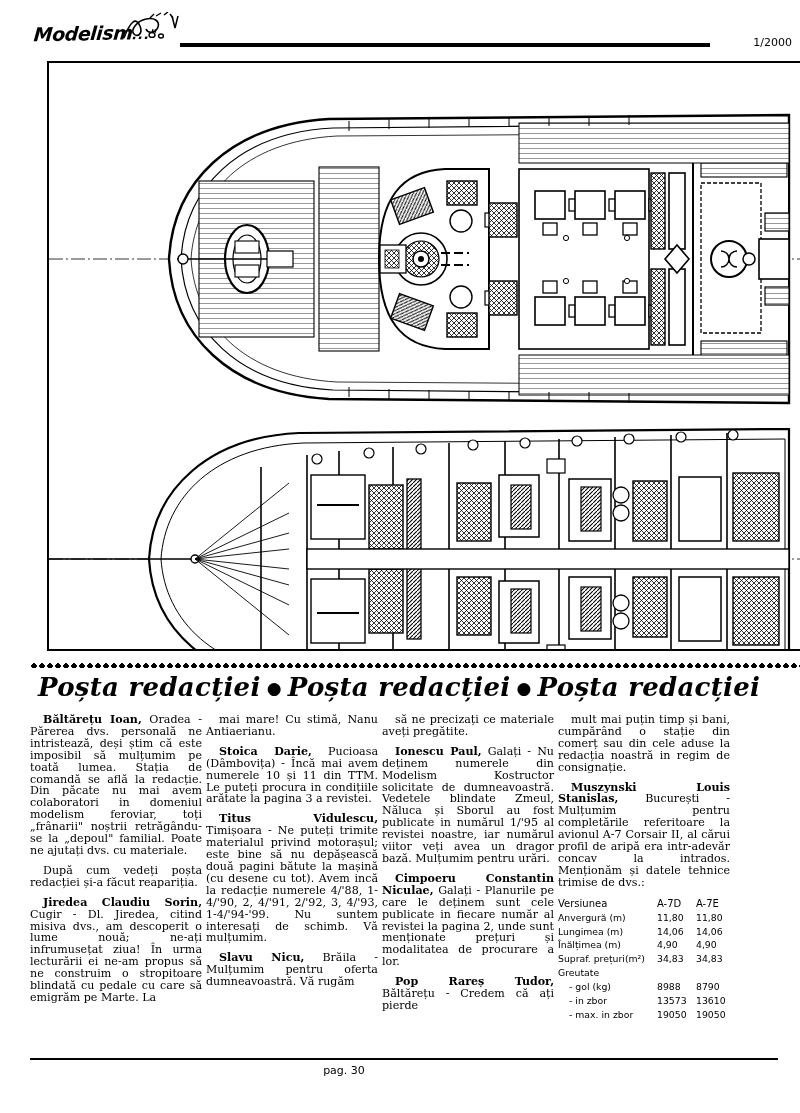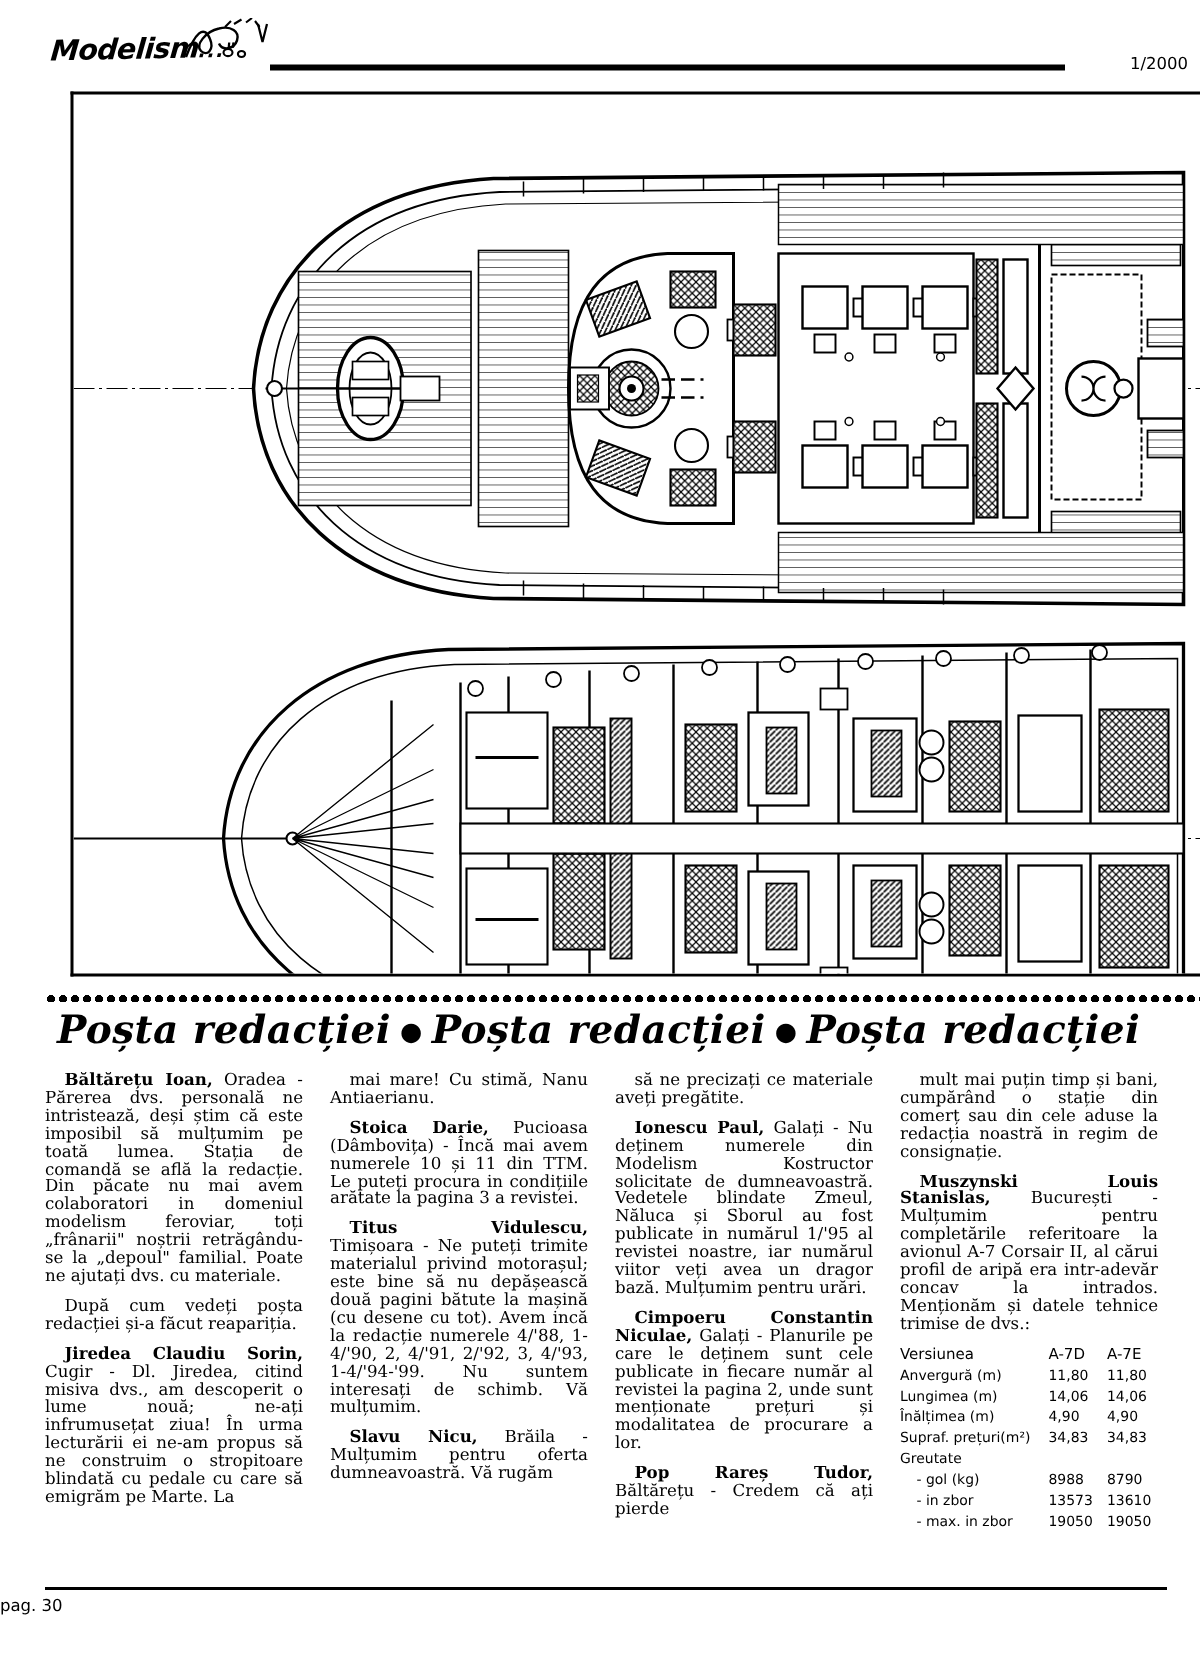--- a/index.html
+++ b/index.html
@@ -56,40 +56,40 @@
     position:absolute;left:38px;top:12px;width:780px;
     font-family:"DejaVu Serif", serif;
     font-style:italic;font-weight:700;font-size:26px;
     letter-spacing:0.3px;white-space:nowrap;
   }
   .banner-text .sep{font-size:17px;vertical-align:2px;padding:0 6px;}
 
   
   .cols{
     position:absolute;left:30px;top:714px;width:748px;height:330px;
-    display:flex;gap:18px;
+    display:flex;gap:4px;
   }
   .col{width:172px;font-size:11.1px;line-height:11.9px;text-align:justify;
        font-family:"DejaVu Serif", serif;}
   .col p{margin:0 0 0 0;text-indent:13px;}
   .col p.gap{margin-top:8px;}
   .col b{font-weight:700;}
 
   
   .spec{margin-top:9px;width:100%;border-collapse:collapse;
         font-family:"DejaVu Sans", sans-serif;font-size:9.3px;}
   .spec th,.spec td{padding:0 0 2px 0;text-align:left;font-weight:400;white-space:nowrap;}
   .spec thead th{font-weight:400;font-size:10px;}
   .spec th.num,.spec td.num{text-align:left;width:34px;padding-left:5px;}
   .spec td.ind{padding-left:11px;}
 
   
   .footer-rule{position:absolute;left:30px;top:1058px;width:748px;height:2px;background:#000;}
   .footer{
-    position:absolute;left:0;top:1064px;width:688px;
+    position:absolute;left:0;top:1064px;width:688px;text-align:center;
     font-family:"DejaVu Sans", sans-serif;font-size:11px;
   }
 </style>
 </head>
 <body>
 
 <div class="page">
 
   <div class="masthead">
     <div class="logo">

